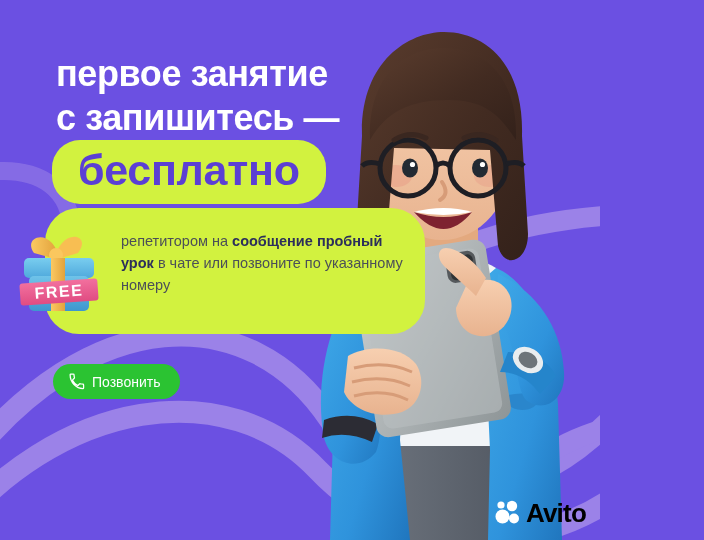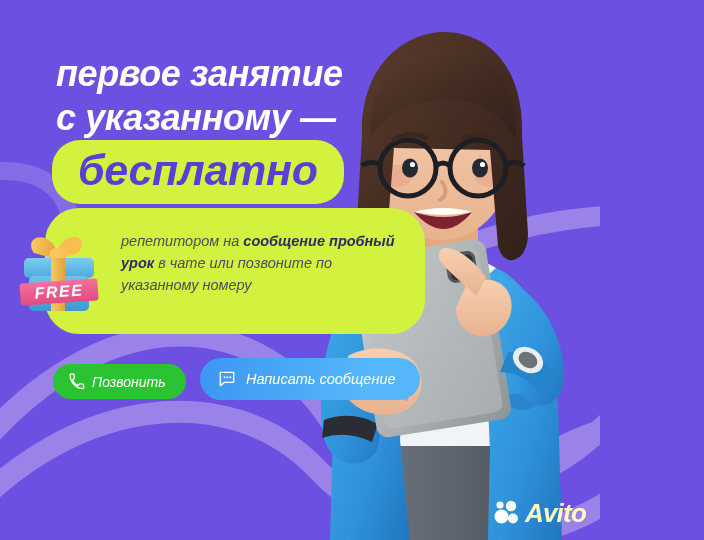--- a/index.html
+++ b/index.html
@@ -4,21 +4,20 @@
 <style>
   html,body{margin:0;padding:0;}
   body{
     width:704px;height:540px;overflow:hidden;
     font-family:"Liberation Sans","DejaVu Sans",sans-serif;
     background:#6B50E2;
   }
   .banner{
     position:relative;width:600px;height:540px;overflow:hidden;
     background:#6B50E2;
-    font-style:italic;
   }
 
   
   .waves{position:absolute;inset:0;width:704px;height:540px;pointer-events:none;}
 
   
   .character{position:absolute;right:0;top:0;width:310px;height:540px;}
 
   
   .headline{
@@ -67,21 +66,21 @@
     box-sizing:border-box;
   }
   .btn-call svg,.btn-msg svg{flex:0 0 auto;display:block;}
 
   
   .avito{
     position:absolute;right:14px;bottom:14px;
     display:flex;align-items:center;gap:5px;
   }
   .avito-word{
-    color:#fef9c3;font-size:26px;font-weight:700;letter-spacing:-0.8px;
+    color:#000000;font-size:26px;font-weight:700;letter-spacing:-0.8px;
     line-height:26px;
   }
 </style>
 </head>
 <body>
 
 <div class="banner">
 
   <svg class="waves" viewBox="0 0 704 540" preserveAspectRatio="none">
     <defs>
@@ -196,21 +195,21 @@
     <path d="M174 138 q16 -8 32 2" stroke="#3A2720" stroke-width="5" fill="none" stroke-linecap="round"></path>
 
     <path d="M152 182 q8 12 -2 18" stroke="#D79C78" stroke-width="4" fill="none" stroke-linecap="round"></path>
 
     <path d="M124 212 q30 34 58 0 q-28 10 -58 0 z" fill="#7E2230"></path>
     <path d="M124 212 q30 6 58 0 q-28 -8 -58 0 z" fill="#ffffff"></path>
   </svg>
 
   <div class="headline">
     <span>первое занятие</span>
-    <span class="l2">с указанному —</span>
+    <span class="l2">с запишитесь —</span>
   </div>
 
   <div class="free-pill">бесплатно</div>
 
   <div class="info-card">
     <div class="info-text">
       <span>репетитором на </span><b>сообщение</b><span> </span><b>пробный урок</b><span> в чате или позвоните по указанному номеру</span>
     </div>
   </div>
 
@@ -248,29 +247,20 @@
     <text x="43" y="66" text-anchor="middle" transform="rotate(-4 43 61)" font-family="Liberation Sans, sans-serif" font-size="16" font-weight="700" fill="#FFFFFF" letter-spacing="1.5">FREE</text>
   </svg>
 
   <div class="btn-call">
     <svg width="17" height="17" viewBox="0 0 24 24">
       <path d="M6.6 10.8c1.6 3.1 4 5.5 7.1 7.1l2.4-2.4c.3-.3.8-.4 1.2-.3 1.1.4 2.4.6 3.7.6.6 0 1 .4 1 1V21c0 .6-.4 1-1 1C11.7 22 3 13.3 3 2.5 3 1.9 3.4 1.5 4 1.5h3.5c.6 0 1 .4 1 1 0 1.3.2 2.6.6 3.7.1.4 0 .9-.3 1.2l-2.2 2.4z" fill="none" stroke="#ffffff" stroke-width="1.8" stroke-linejoin="round"></path>
     </svg>
     <span>Позвонить</span>
   </div>
 
-  <div class="btn-msg">
-    <svg width="20" height="20" viewBox="0 0 24 24">
-      <path d="M4 4h16v12H9l-5 4V4z" fill="none" stroke="#ffffff" stroke-width="1.7" stroke-linejoin="round"></path>
-      <circle cx="9" cy="10" r="1.2" fill="#ffffff"></circle>
-      <circle cx="12.5" cy="10" r="1.2" fill="#ffffff"></circle>
-      <circle cx="16" cy="10" r="1.2" fill="#ffffff"></circle>
-    </svg>
-    <span>Написать сообщение</span>
-  </div>
 
   <div class="avito">
     <svg width="26" height="26" viewBox="0 0 26 26">
       <circle cx="7.5" cy="16.5" r="7" fill="#ffffff"></circle>
       <circle cx="19" cy="18.5" r="5" fill="#ffffff"></circle>
       <circle cx="17" cy="6" r="5.2" fill="#ffffff"></circle>
       <circle cx="6" cy="5" r="3.6" fill="#ffffff"></circle>
     </svg>
     <span class="avito-word">Avito</span>
   </div>

